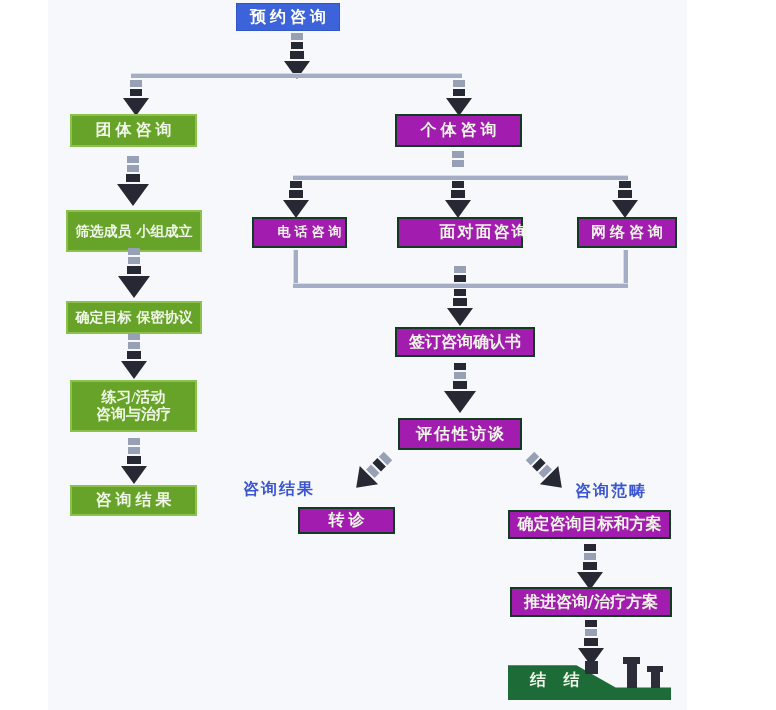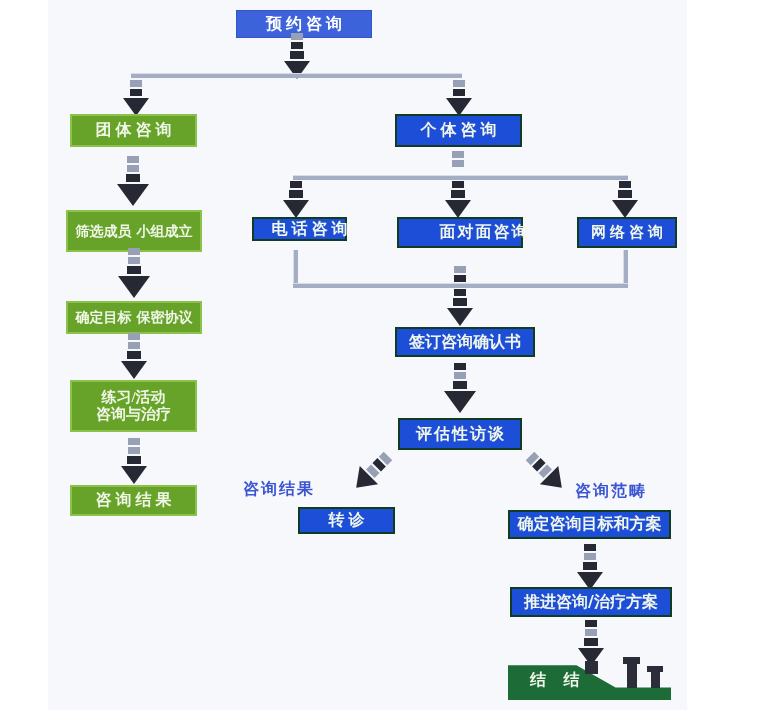--- a/index.html
+++ b/index.html
@@ -7,21 +7,21 @@
     width:776px;height:710px;position:relative;background:#ffffff;overflow:hidden;
     font-family:"DejaVu Sans",sans-serif;
   }
   .panel{position:absolute;left:48px;top:0;width:639px;height:710px;background:#f7f8fb;}
   .node{
     position:absolute;box-sizing:border-box;display:flex;align-items:center;justify-content:center;
     font-weight:bold;color:#f0f6e8;font-size:16px;line-height:1.15;text-align:center;white-space:nowrap;
   }
   .blue{background:#3d63db;border:1px solid #3156c8;color:#ffffff;}
   .lg{background:#67a328;border:2px solid #8cc14c;}
-  .dg{background:#1d4ed8;border:2px solid #123c20;}
+  .dg{background:#a21caf;border:2px solid #123c20;}
   .ls4{letter-spacing:4px;text-indent:4px;}
   .ls2{letter-spacing:2px;text-indent:2px;}
   .fs14{font-size:14px;}
   .fs15{font-size:15px;}
   .rail{position:absolute;background:#a3aec5;border-top:1px solid #d6dce8;box-sizing:border-box;}
   .vrail{position:absolute;background:#a3aec5;border-left:1px solid #d6dce8;box-sizing:border-box;}
   .varrow{position:absolute;width:34px;display:flex;flex-direction:column;align-items:center;}
   .diag{transform-origin:top center;}
   .d{width:12px;height:7px;margin-bottom:2px;flex:none;}
   .d.g{background:#97a0b4;}
@@ -37,21 +37,21 @@
   }
   .endtext{position:absolute;left:530px;top:670px;width:70px;color:#f0f6e8;font-weight:bold;font-size:16px;letter-spacing:6px;}
   .artifact{position:absolute;background:#2b2e38;}
   .twolines{flex-direction:column;white-space:normal;font-family:Liberation Serif, serif;}
 </style>
 </head>
 <body>
 
 <div class="panel"></div>
 
-<div class="node blue ls4" style="left:236px;top:10px;width:136px;height:28px;">预约咨询</div>
+<div class="node blue ls4" style="left:236px;top:3px;width:104px;height:28px;">预约咨询</div>
 
 <div class="varrow" style="left:280px;top:33px;">
   <i class="d g"></i>
     <i class="d k"></i>
     <i class="stem"></i>
     <i class="head sm"></i>
 </div>
 
 <div class="rail" style="left:131px;top:73px;width:331px;height:5px;"></div>
 
@@ -126,21 +126,21 @@
   <i class="d k"></i>
     <i class="stem"></i>
     <i class="head sm"></i>
 </div>
 <div class="varrow" style="left:608px;top:181px;">
   <i class="d k"></i>
     <i class="stem"></i>
     <i class="head sm"></i>
 </div>
 
-<div class="node dg ls4" style="left:252px;top:217px;width:95px;height:24px;font-size:16px;padding-left:20px;">电话咨询</div>
+<div class="node dg ls4" style="left:252px;top:217px;width:95px;height:31px;font-size:13px;padding-left:20px;">电话咨询</div>
 <div class="node dg ls2" style="left:397px;top:217px;width:126px;height:31px;padding-left:47px;">面对面咨询</div>
 <div class="node dg ls4" style="left:577px;top:217px;width:100px;height:31px;font-size:15px;">网络咨询</div>
 
 <div class="vrail" style="left:293px;top:250px;width:5px;height:38px;"></div>
 <div class="vrail" style="left:623px;top:250px;width:5px;height:38px;"></div>
 <div class="rail" style="left:293px;top:283px;width:335px;height:5px;"></div>
 <div class="varrow" style="left:443px;top:266px;">
   <i class="d g"></i>
     <i class="d k"></i>
 </div>

